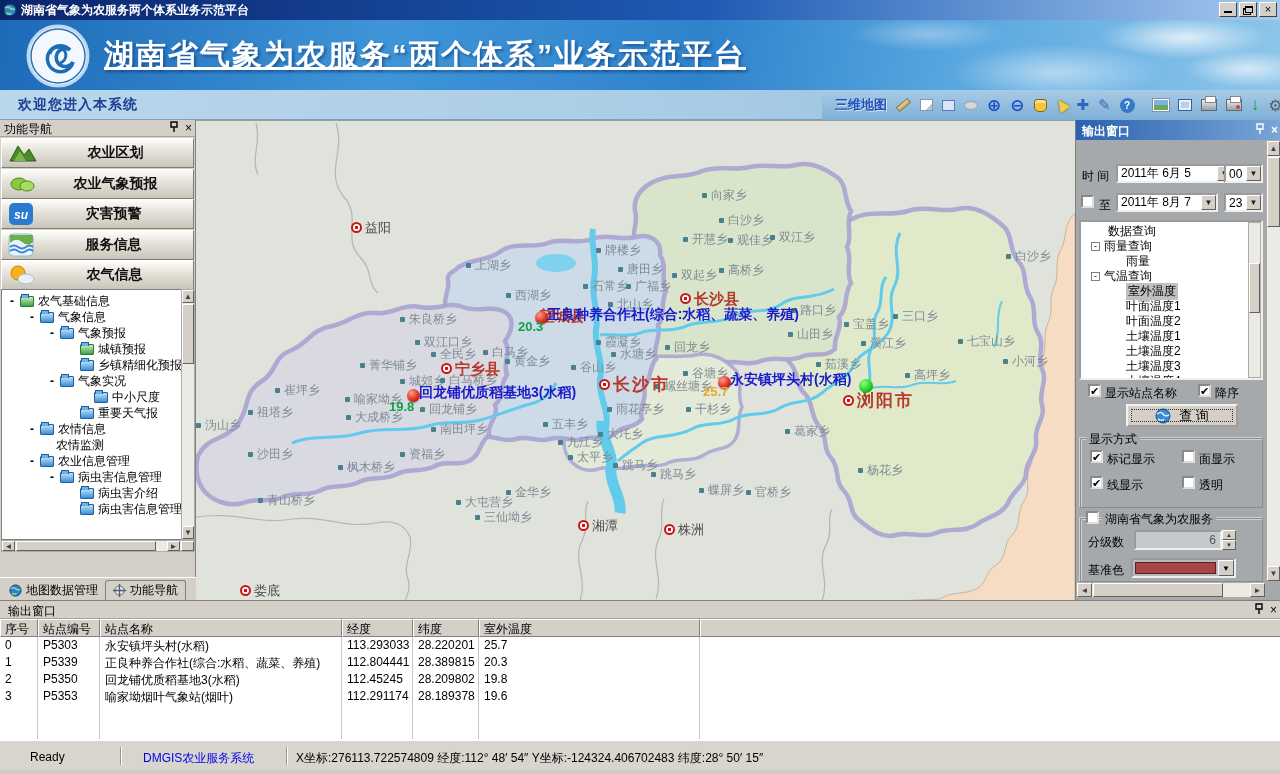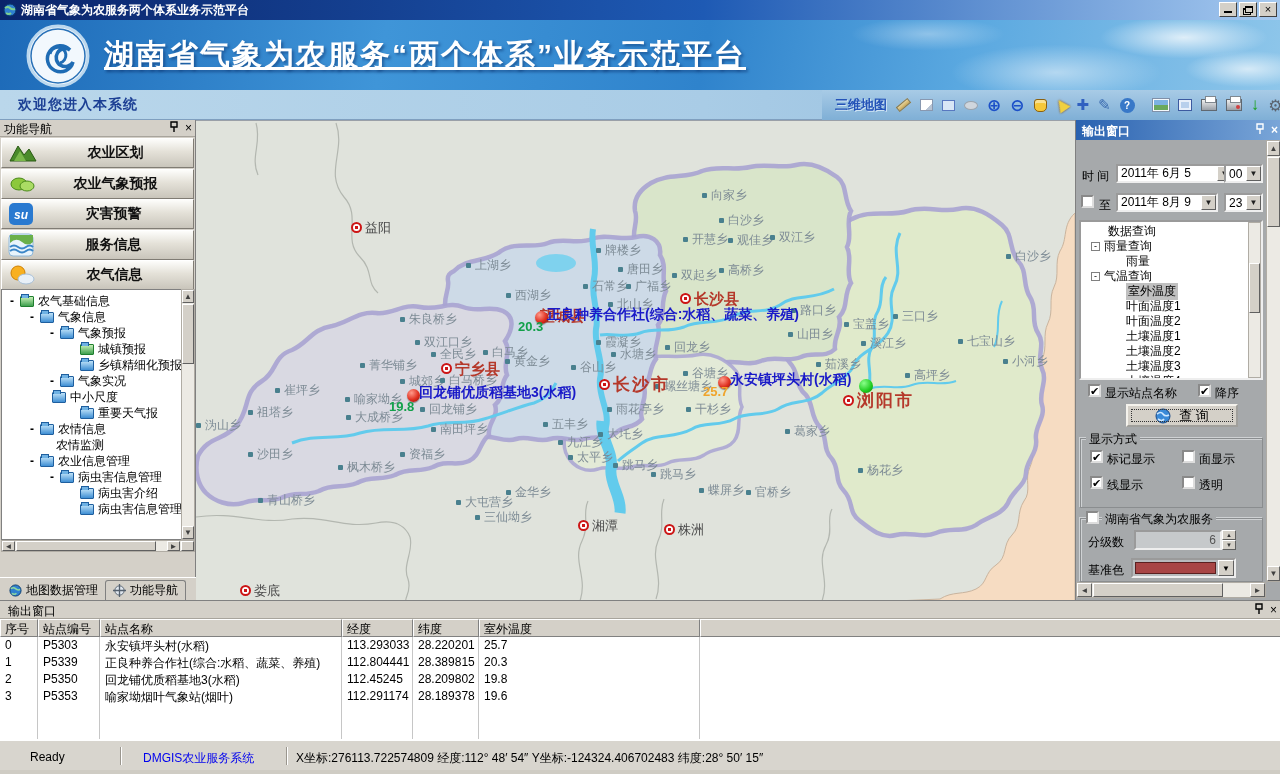--- a/index.html
+++ b/index.html
@@ -301,21 +301,21 @@
         <div class="ltrow" style="padding-left: 66px;">
           <span style="width: 8px; flex: 0 0 auto;"></span>
           <span class="lfold"></span>
           <span>乡镇精细化预报</span>
         </div>
         <div class="ltrow" style="padding-left: 46px;">
           <span class="lexp">-</span>
           <span class="lfold"></span>
           <span>气象实况</span>
         </div>
-        <div class="ltrow" style="padding-left: 38px;">
+        <div class="ltrow" style="padding-left: 80px;">
           <span style="width: 8px; flex: 0 0 auto;"></span>
           <span class="lfold"></span>
           <span>中小尺度</span>
         </div>
         <div class="ltrow" style="padding-left: 66px;">
           <span style="width: 8px; flex: 0 0 auto;"></span>
           <span class="lfold"></span>
           <span>重要天气报</span>
         </div>
         <div class="ltrow" style="padding-left: 26px;">
@@ -525,21 +525,21 @@
       <span class="cval">2011年 6月 5</span>
         <span class="carr">▼</span>
     </div>
     <div class="combo" style="left:148px;top:44px;width:39px">
       <span class="cval">00</span>
         <span class="carr">▼</span>
     </div>
     <span class="cb" style="left:5px;top:75px"></span>
     <span class="rlabel" style="left:23px;top:77px">至</span>
     <div class="combo" style="left:40px;top:73px;width:102px">
-      <span class="cval">2011年 8月 9</span>
+      <span class="cval">2011年 8月 7</span>
         <span class="carr">▼</span>
     </div>
     <div class="combo" style="left:148px;top:73px;width:39px">
       <span class="cval">23</span>
         <span class="carr">▼</span>
     </div>
 
     <div class="rtree">
         <div class="rtrow" style="padding-left: 10px;">
           <span style="width: 17px; flex: 0 0 auto;"></span>

